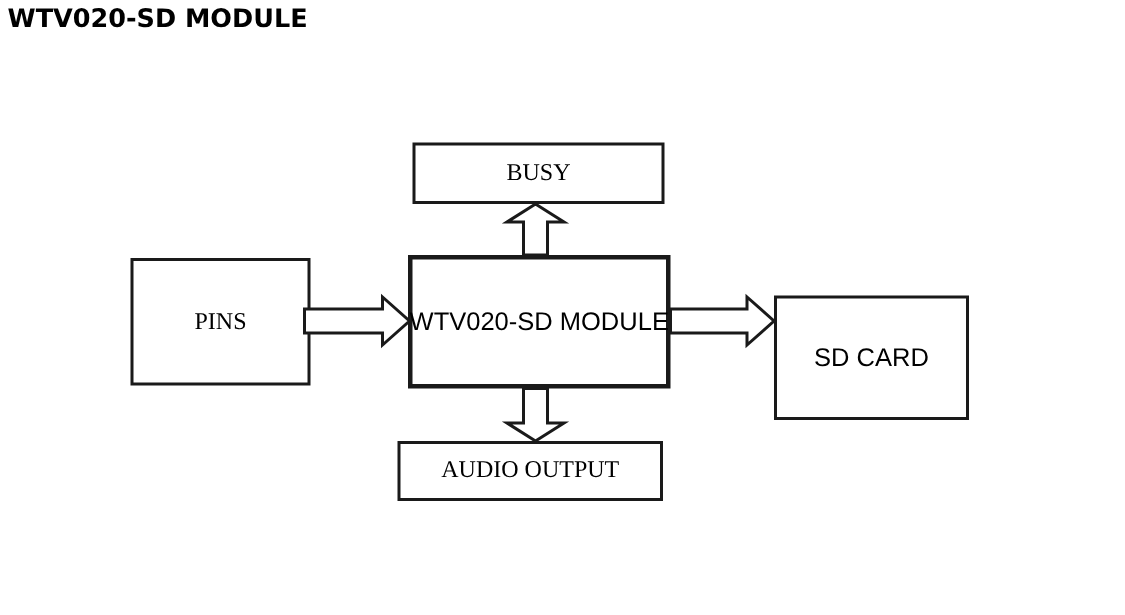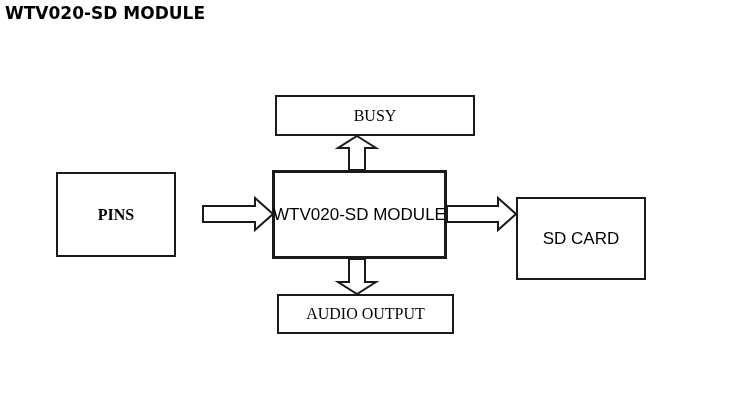--- a/index.html
+++ b/index.html
@@ -28,25 +28,25 @@
     display: flex;
     align-items: center;
     justify-content: center;
     text-align: center;
     white-space: nowrap;
   }
   .node.serif { font-family: "Liberation Serif", serif; font-size: 16px; }
   .node.sans  { font-family: "Liberation Sans", sans-serif; font-size: 17px; }
   .node.module { border-width: 3px; }
 
-  #node-busy   { left: 275px; top:  95px; width: 200px; height: 41px; font-family: Liberation Serif, serif; }
-  #node-pins   { left:  56px; top: 172px; width: 120px; height: 85px; font-weight: bold; }
+  #node-busy   { left: 275px; top:  95px; width: 168px; height: 41px; font-family: Liberation Serif, serif; }
+  #node-pins   { left:  87px; top: 172px; width: 120px; height: 85px; }
   #node-module { left: 272px; top: 170px; width: 175px; height: 89px; }
   #node-sdcard { left: 516px; top: 172px; width: 130px; height: 83px; margin-top: 25px; }
-  #node-audio  { left: 277px; top: 294px; width: 177px; height: 40px; }
+  #node-audio  { left: 265px; top: 294px; width: 177px; height: 40px; }
 
   .connector { position: absolute; }
   .connector svg { display: block; overflow: visible; }
   .connector polygon {
     fill: #ffffff;
     stroke: #1a1a1a;
     stroke-width: 2;
     stroke-linejoin: miter;
   }
   #arrow-pins-module   { left: 203px; top: 198px; }

